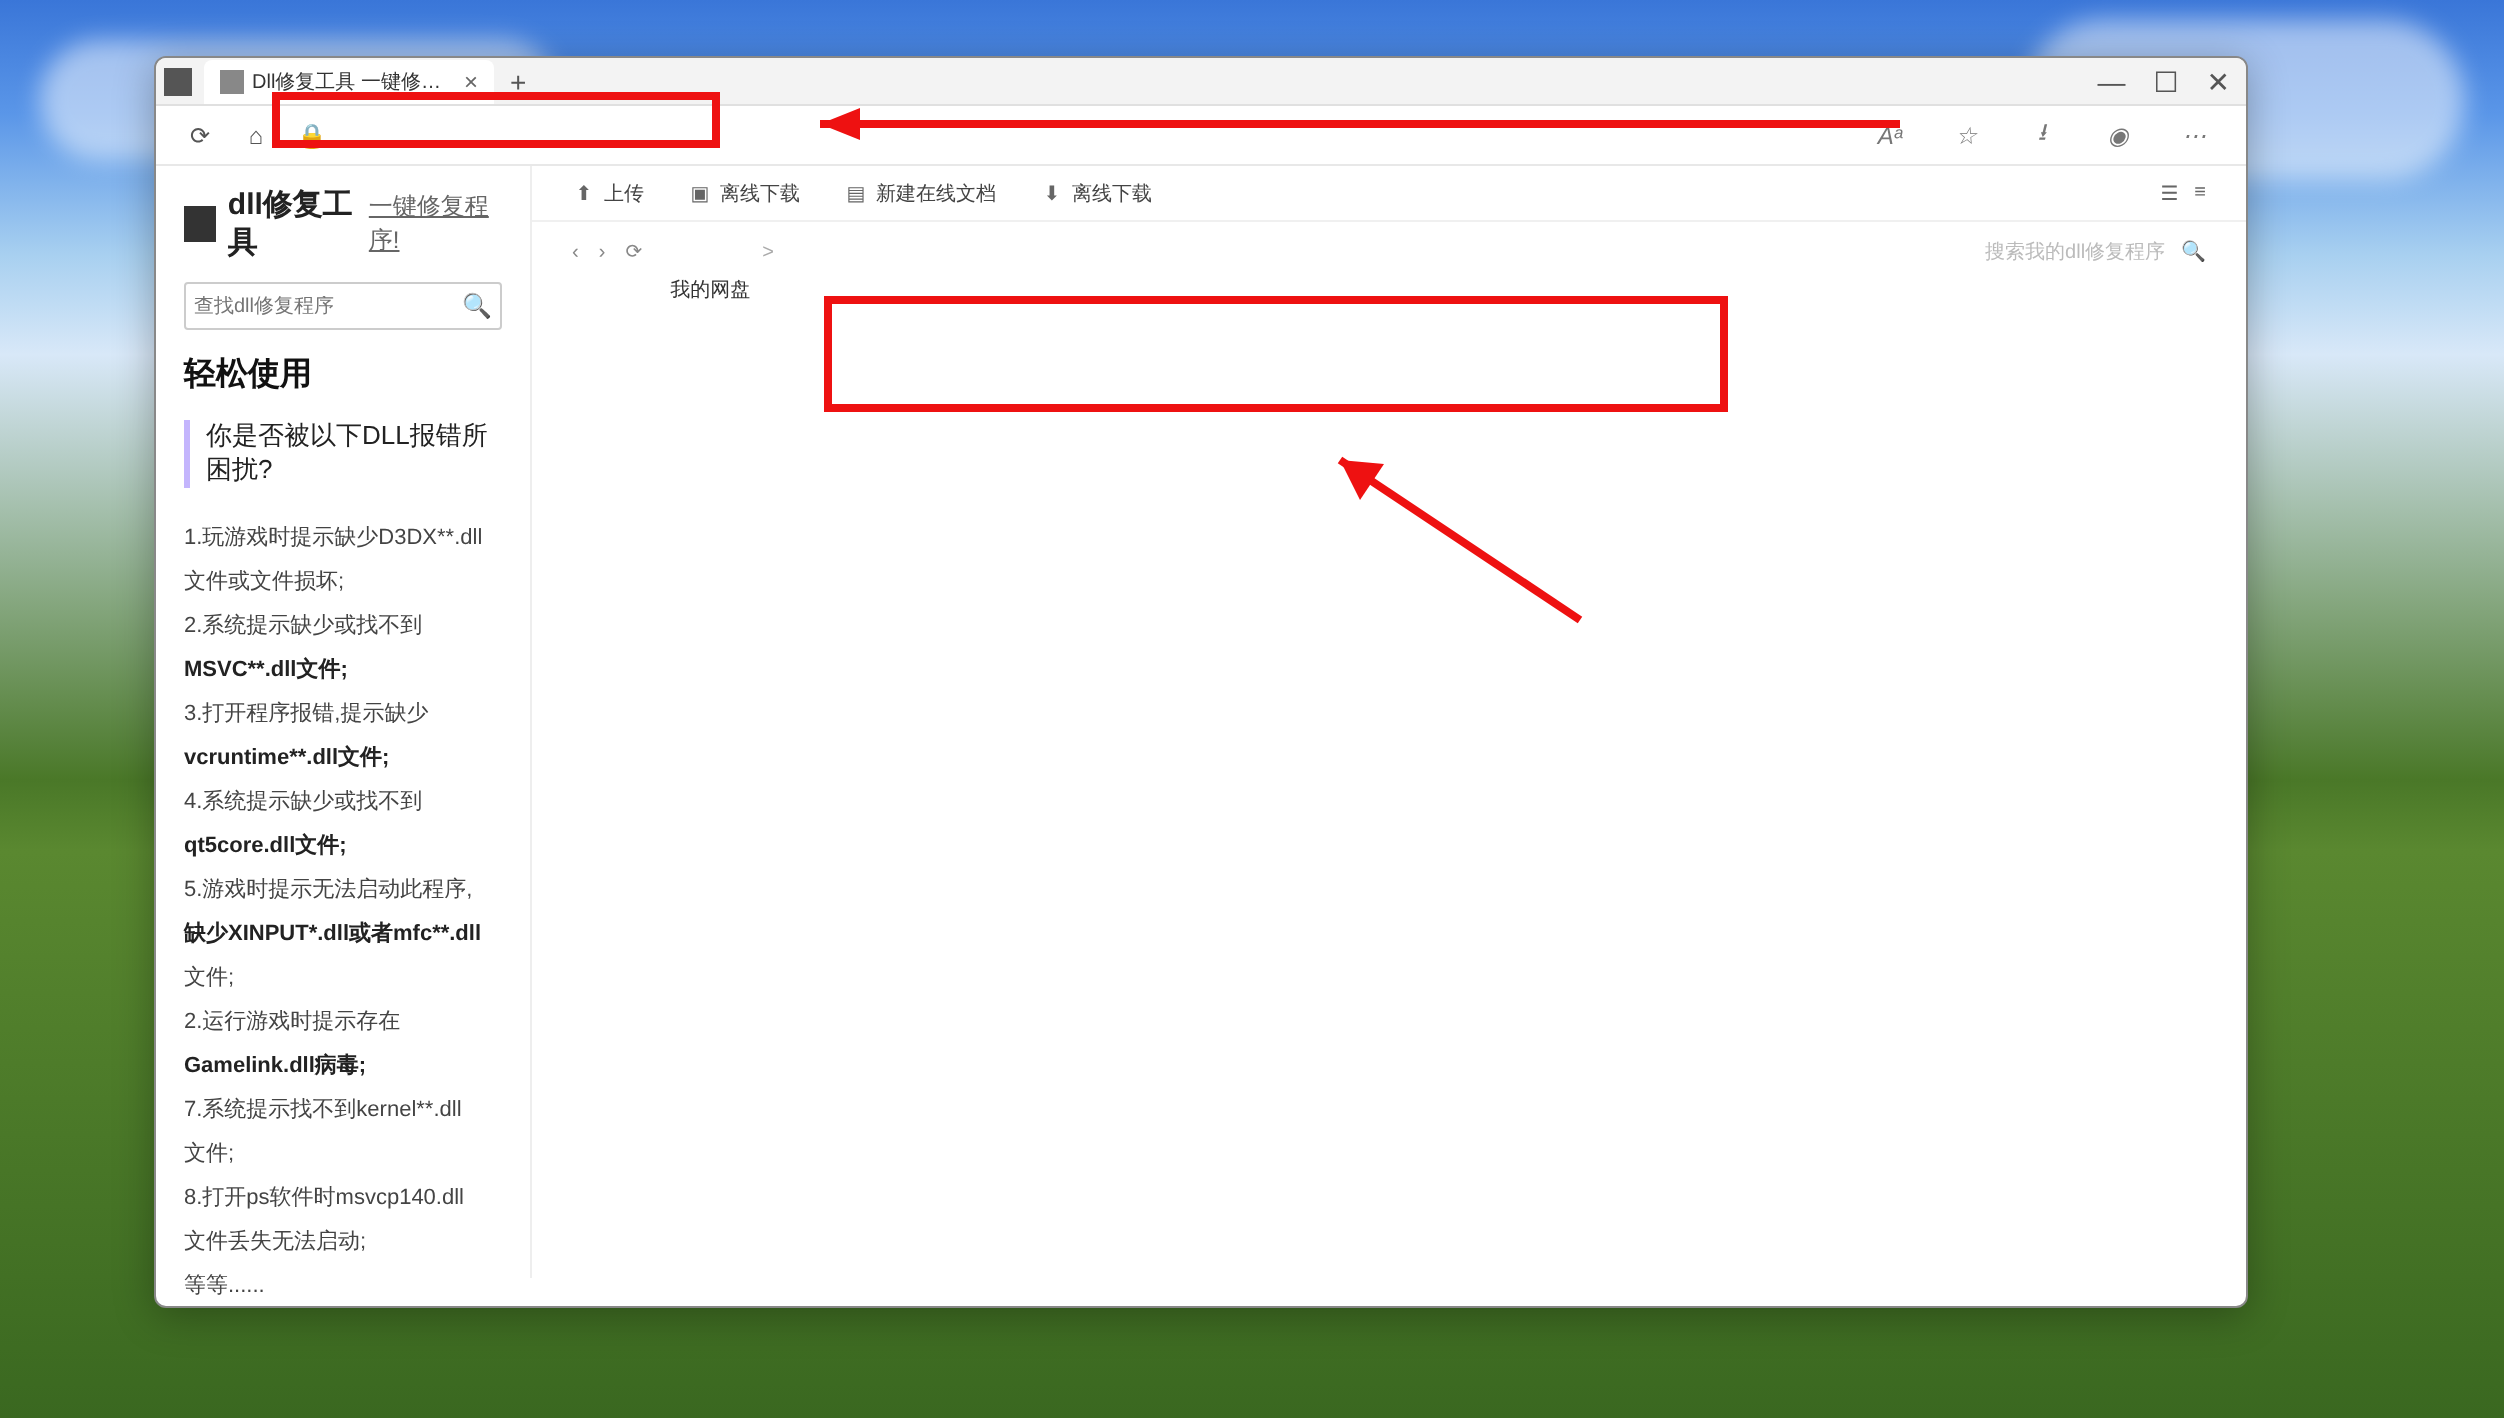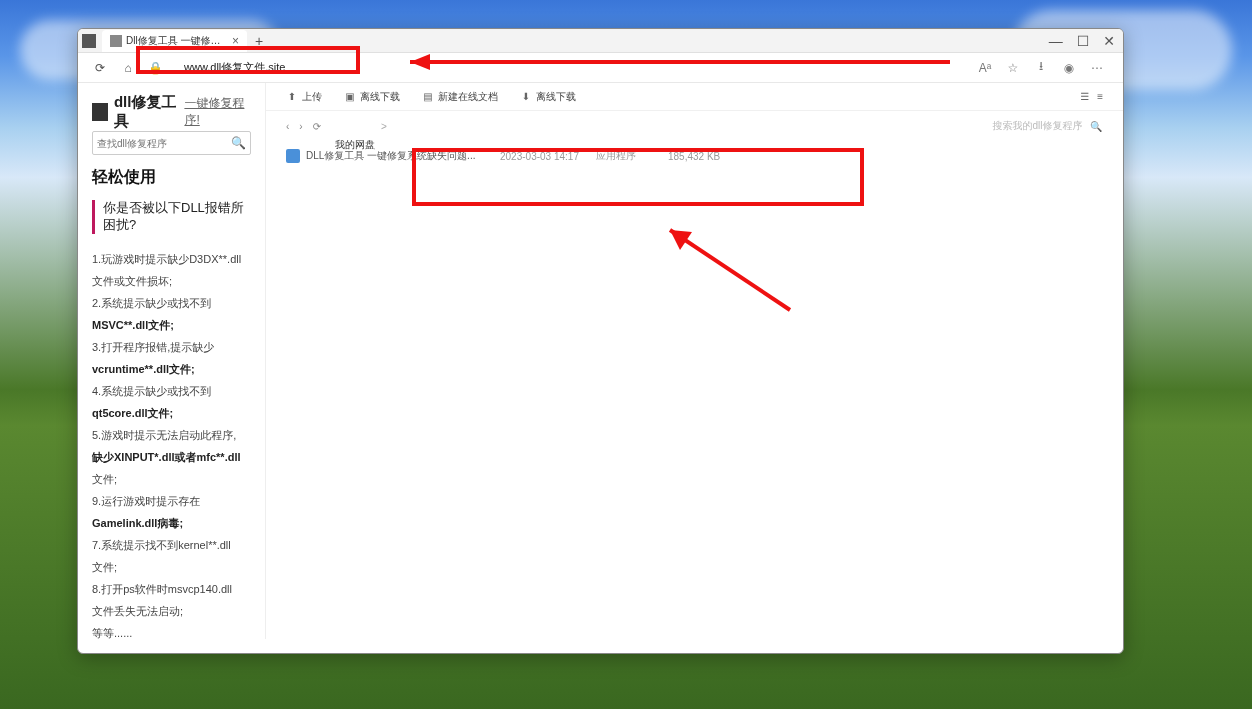--- a/index.html
+++ b/index.html
@@ -37,39 +37,39 @@
 .addressbar {
   height: 30px; display: flex; align-items: center; padding: 0 8px;
   border-bottom: 1px solid #e8e8e8;
 }
 .addr-icon { width: 16px; height: 16px; margin: 0 6px; color: #555; display: flex; align-items: center; justify-content: center; }
 .url-field {
   flex: 0 0 auto; width: 200px; height: 22px; margin-left: 6px;
   display: flex; align-items: center; padding: 0 8px; font-size: 11px; color: #222;
 }
 .addr-spacer { flex: 1; }
-.addr-right { display: flex; padding-right: 4px; }
+.addr-right { display: flex; gap: 10px; padding-right: 4px; font-style: italic; }
 .addr-right .addr-icon { color: #777; }
 .content { display: flex; height: calc(100% - 68px); }
 .sidebar { width: 188px; padding: 10px 14px; border-right: 1px solid #eee; background: #fff; }
-.logo-row { display: flex; align-items: center; }
+.logo-row { display: flex; align-items: center; margin-bottom: 10px; }
 .logo-ico { width: 18px; height: 18px; background: #333; margin-right: 6px; }
 .logo-main { font-size: 15px; font-weight: bold; color: #222; }
 .logo-sub { font-size: 12px; color: #666; margin-left: 2px; text-decoration: underline; }
 .search-box {
   display: flex; align-items: center; border: 1px solid #ccc;
   border-radius: 2px; height: 24px; padding: 0 4px; margin-bottom: 12px;
 }
 .search-box input {
   flex: 1; border: none; outline: none; font-size: 10px; color: #888; background: transparent;
 }
 .search-box .mag { color: #999; font-size: 12px; }
 .side-title { font-size: 16px; font-weight: bold; color: #111; margin-bottom: 12px; }
 .heading {
-  font-size: 13px; color: #222; padding-left: 8px; border-left: 3px solid #be185d;
+  font-size: 13px; color: #222; padding-left: 8px; border-left: 3px solid #c4b5fd;
   margin-bottom: 14px; line-height: 1.3;
 }
 .body-text { font-size: 11px; color: #444; line-height: 2.0; }
 .body-text b { color: #222; font-weight: 600; }
 .main { flex: 1; display: flex; flex-direction: column; }
 .toolbar {
   height: 28px; display: flex; align-items: center; padding: 0 20px;
   font-size: 10px; color: #444; border-bottom: 1px solid #f0f0f0;
 }
 .tbtn { display: flex; align-items: center; margin-right: 22px; cursor: pointer; }
@@ -125,23 +125,20 @@
       <span>—</span>
       <span>☐</span>
       <span>✕</span>
     </div>
   </div>
 
   <div class="addressbar">
     <span class="addr-icon">⟳</span>
     <span class="addr-icon">⌂</span>
     <span class="addr-icon">🔒</span>
-    <div class="url-field">
-      <span>www.dll修复文件.site</span>
-    </div>
     <div class="addr-spacer"></div>
     <div class="addr-right">
       <span class="addr-icon">Aᵃ</span>
       <span class="addr-icon">☆</span>
       <span class="addr-icon">⭳</span>
       <span class="addr-icon">◉</span>
       <span class="addr-icon">⋯</span>
     </div>
   </div>
 
@@ -163,21 +160,21 @@
         <span>文件或文件损坏;</span><br>
         <span>2.系统提示缺少或找不到</span><br>
         <b>MSVC**.dll文件;</b><br>
         <span>3.打开程序报错,提示缺少</span><br>
         <b>vcruntime**.dll文件;</b><br>
         <span>4.系统提示缺少或找不到</span><br>
         <b>qt5core.dll文件;</b><br>
         <span>5.游戏时提示无法启动此程序,</span><br>
         <b>缺少XINPUT*.dll或者mfc**.dll</b><br>
         <span>文件;</span><br>
-        <span>9.运行游戏时提示存在</span><br>
+        <span>2.运行游戏时提示存在</span><br>
         <b>Gamelink.dll病毒;</b><br>
         <span>7.系统提示找不到kernel**.dll</span><br>
         <span>文件;</span><br>
         <span>8.打开ps软件时msvcp140.dll</span><br>
         <span>文件丢失无法启动;</span><br>
         <span>    等等......</span>
       </div>
     </div>
 
     <div class="main">
@@ -208,27 +205,20 @@
           <span>‹</span>
           <span>›</span>
           <span>⟳</span>
         </div>
         <span class="bc-path">我的网盘</span>
         <span style="margin-left:6px;color:#aaa">&gt;</span>
         <div class="bc-spacer"></div>
         <span class="bc-search">搜索我的dll修复程序</span>
         <span class="bc-mag">🔍</span>
       </div>
-      <div class="file-row">
-        <span class="ficon"></span>
-        <span class="fname">DLL修复工具 一键修复系统缺失问题...</span>
-        <span class="fdate">2023-03-03 14:17</span>
-        <span class="ftype">应用程序</span>
-        <span class="fsize">185,432 KB</span>
-      </div>
     </div>
   </div>
 </div>
 
 <div class="anno-box" style="left:136px; top:46px; width:224px; height:28px;"></div>
 <div class="anno-box" style="left:412px; top:148px; width:452px; height:58px;"></div>
 <svg class="anno-arrow" style="left:360px; top:50px;" width="600" height="30">
   <line x1="590" y1="12" x2="50" y2="12" stroke="#e11" stroke-width="4"></line>
   <polygon points="50,12 70,4 70,20" fill="#e11"></polygon>
 </svg>

